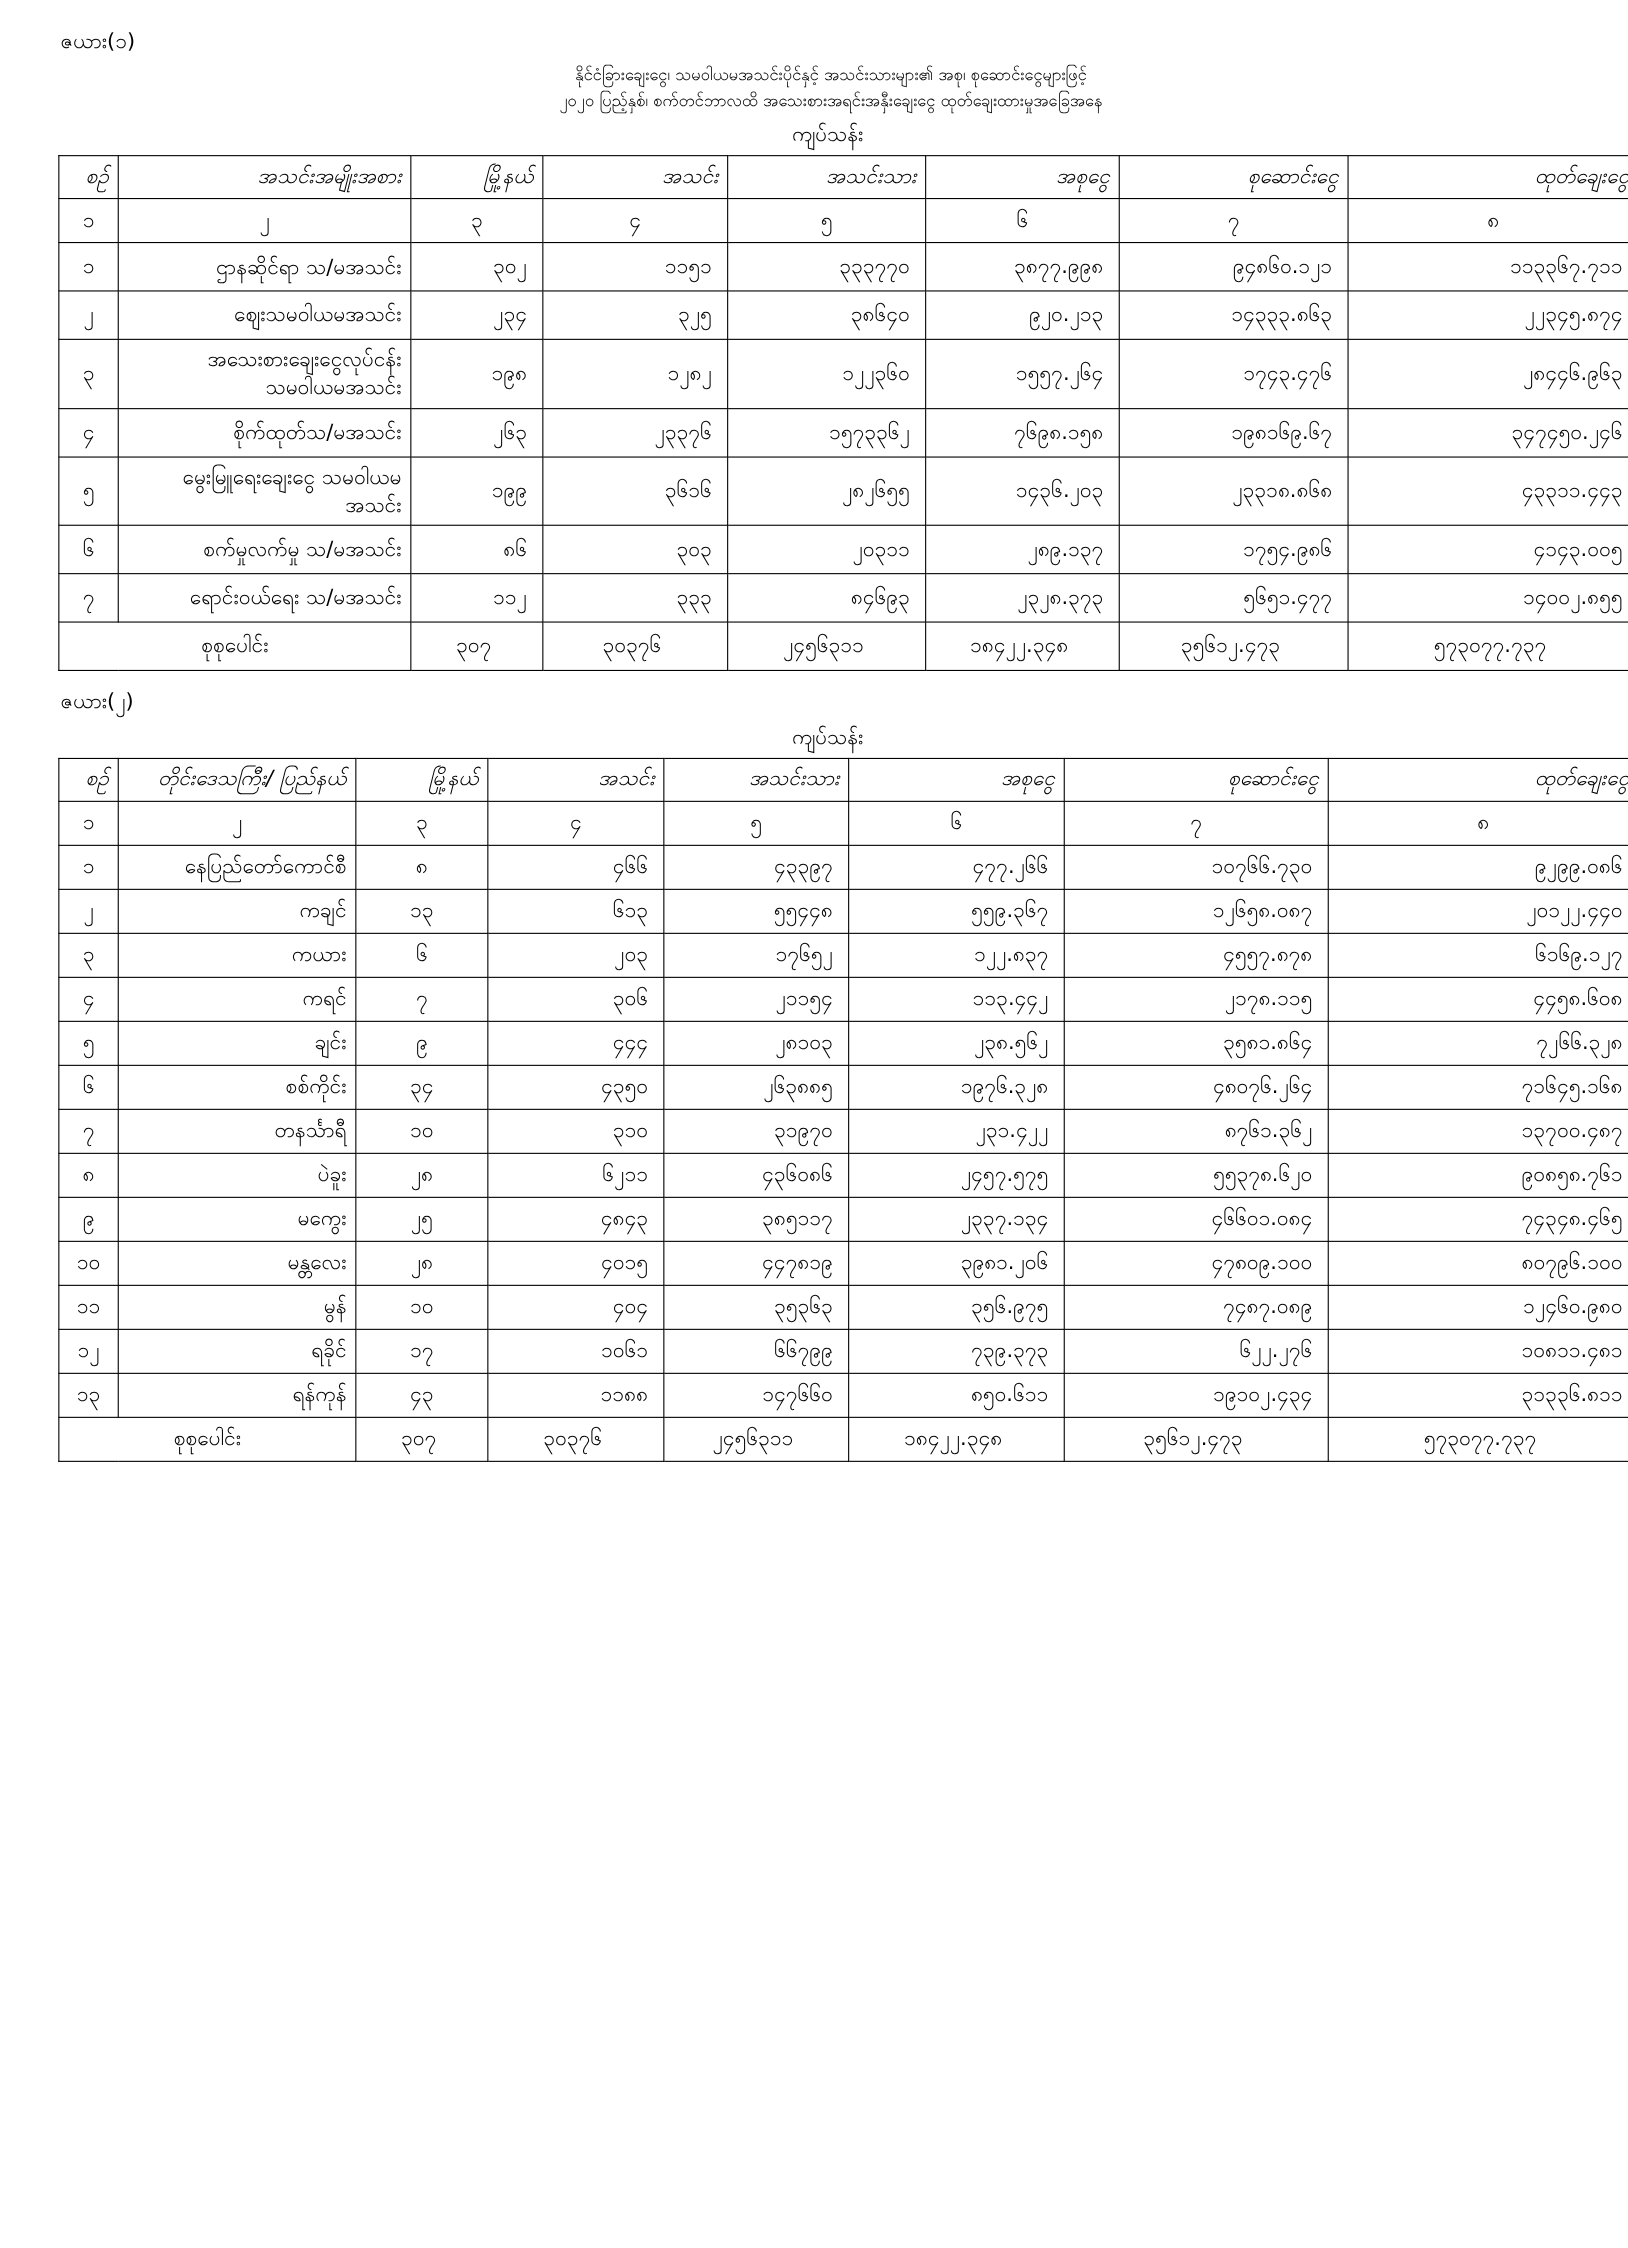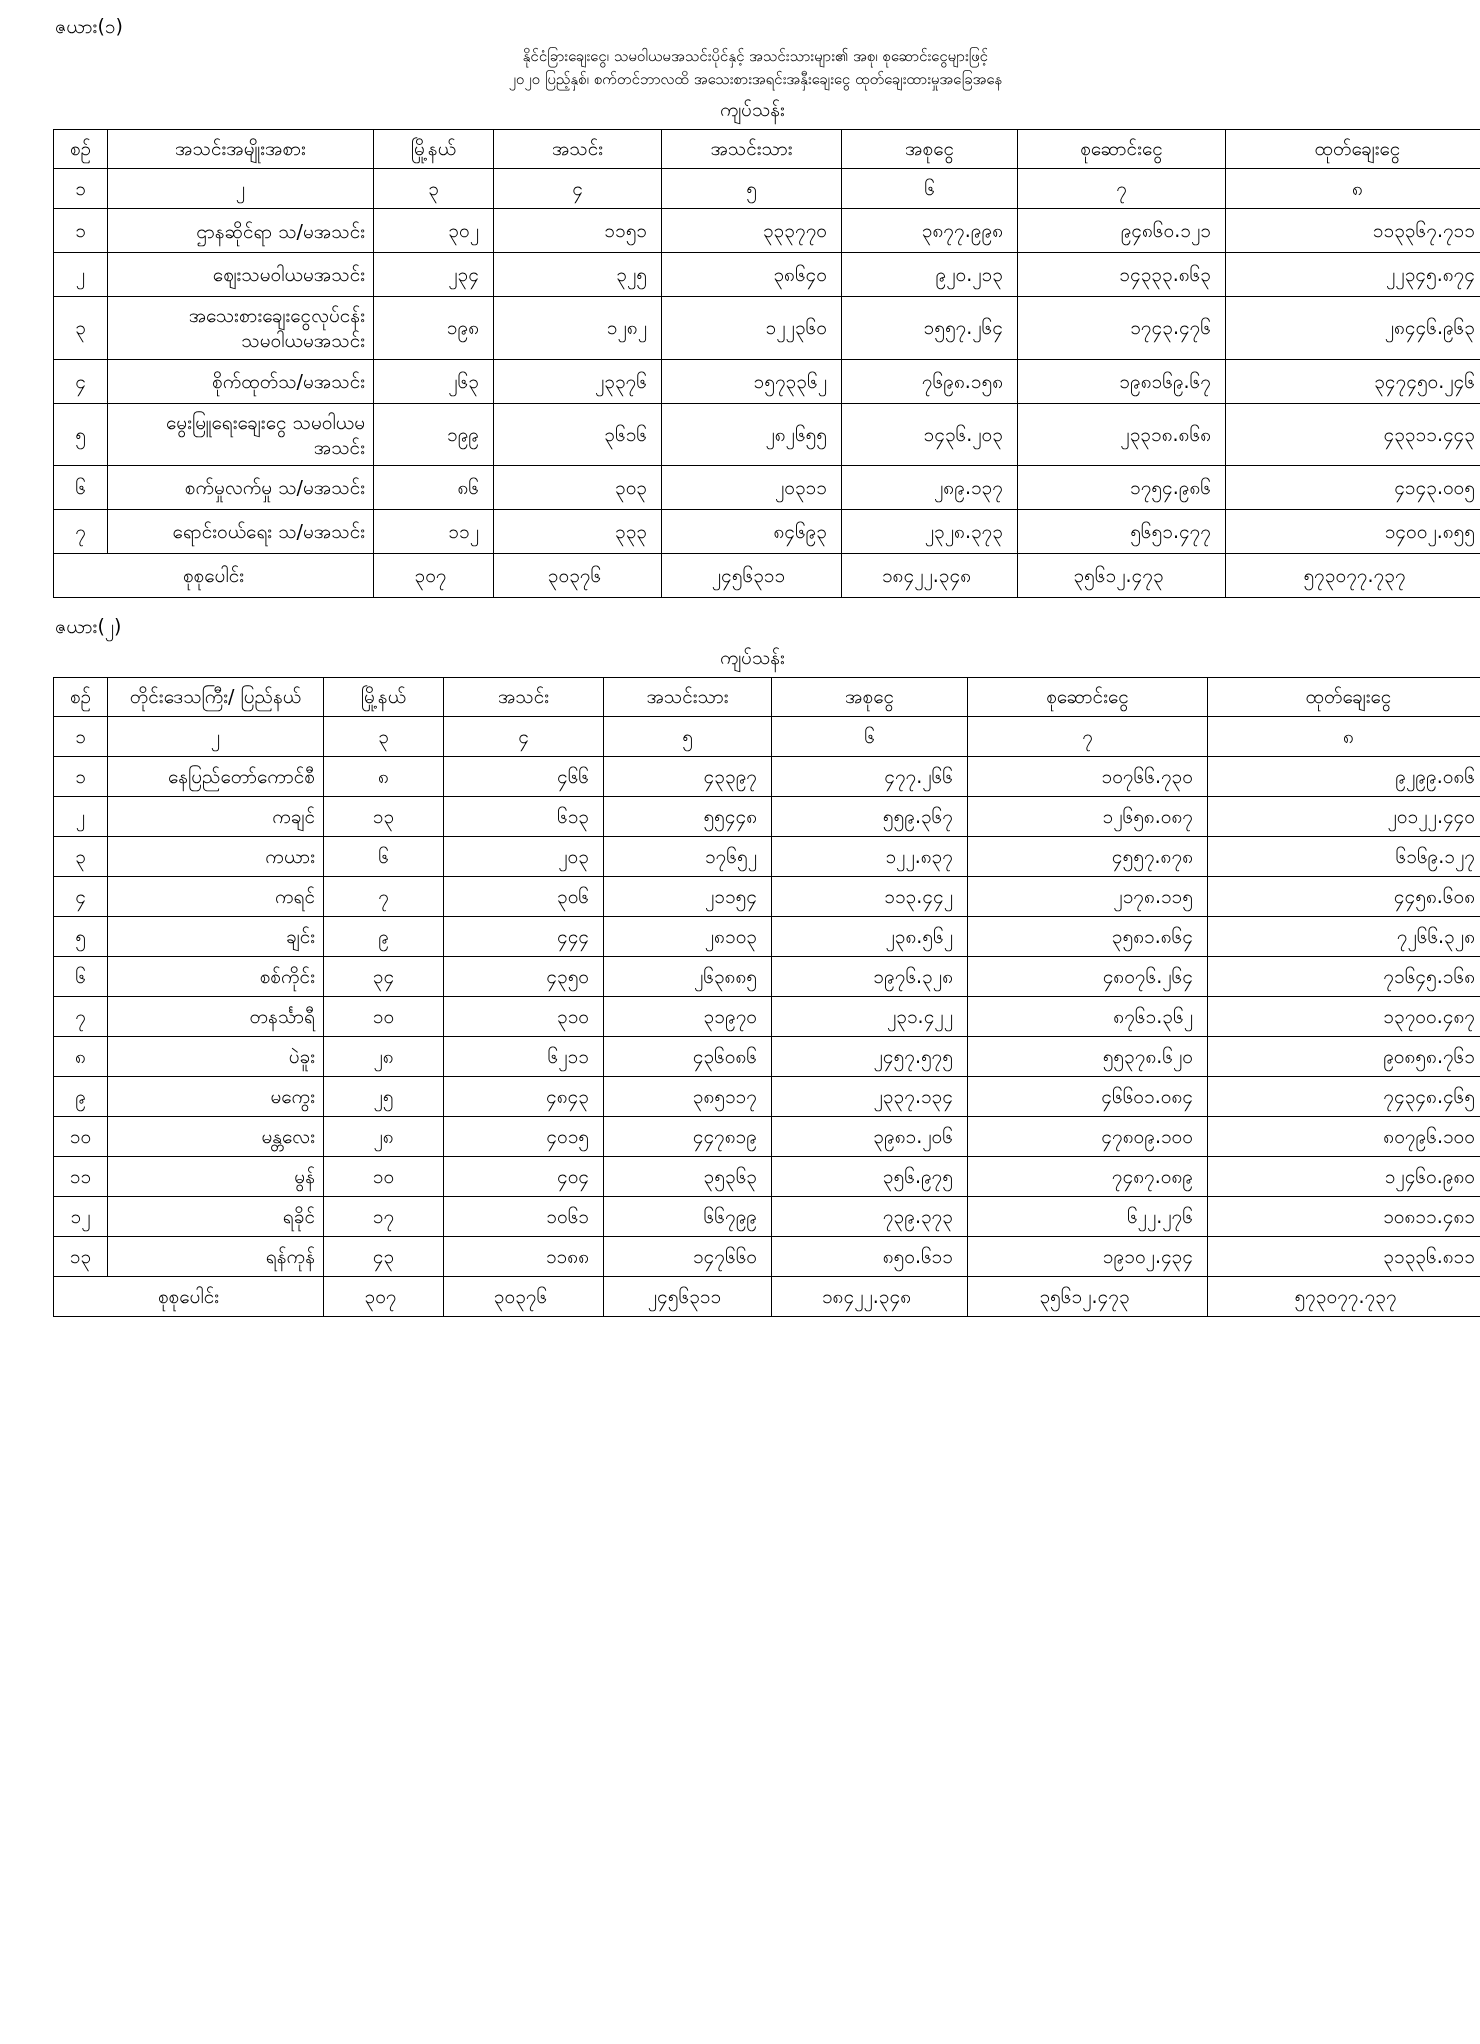--- a/index.html
+++ b/index.html
@@ -10,21 +10,21 @@
   }
   body {
     width: 1480px;
     min-height: 2044px;
     font-family: "DejaVu Sans", "Liberation Sans", sans-serif;
     color: #000000;
     padding: 10px 22px 20px 22px;
   }
   .page {
     width: 1436px;
-    margin: 4px auto;
+    margin: 16px auto;
     position: relative;
     padding-left: 31px;
   }
   .fig-label {
     font-size: 19px;
     font-weight: 400;
     margin: 4px 0 0 2px;
     line-height: 1.3;
   }
   .title-block {
@@ -51,21 +51,22 @@
     border: 1.5px solid #000000;
   }
   th, td {
     padding: 6px 8px;
     font-size: 19px;
     font-weight: 400;
     vertical-align: middle;
     line-height: 1.35;
   }
   th {
-    text-align: center;
+    text-align: right;
+    font-style: italic;
   }
   .c-idx { text-align: center; }
   .c-name { text-align: right; padding-left: 12px; }
   .c-num { text-align: right; padding-right: 14px; }
   .c-center { text-align: center; }
   .row-total td {
     text-align: center;
     font-weight: 400;
   }
   .row-total td.c-num { text-align: center; }

